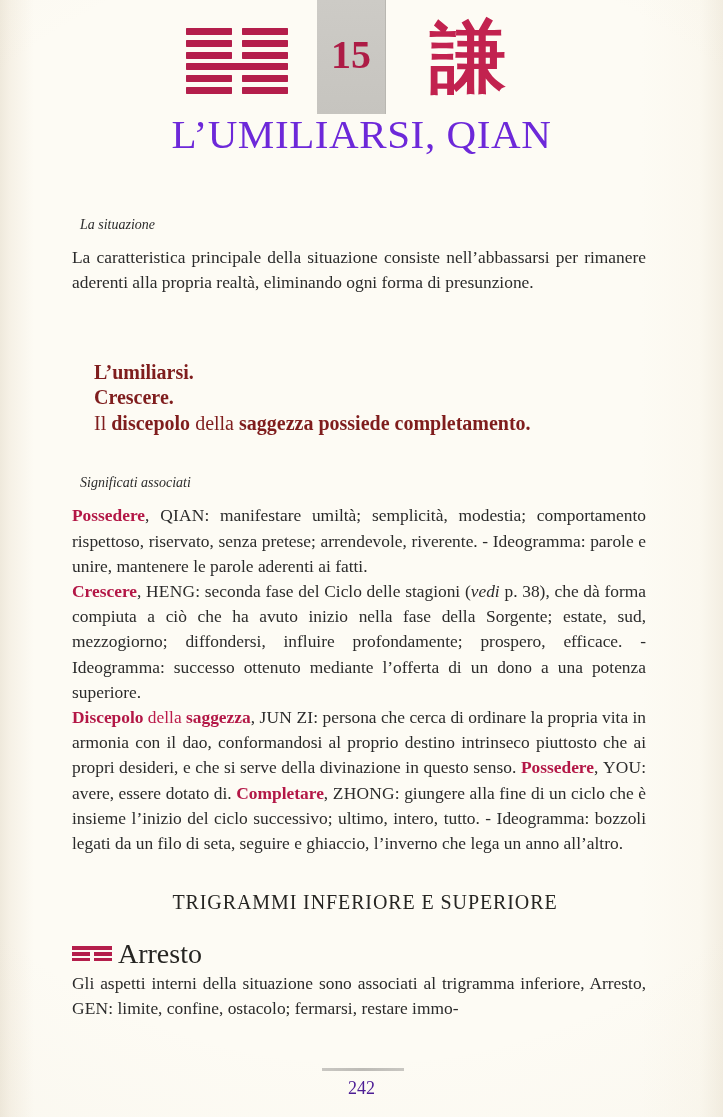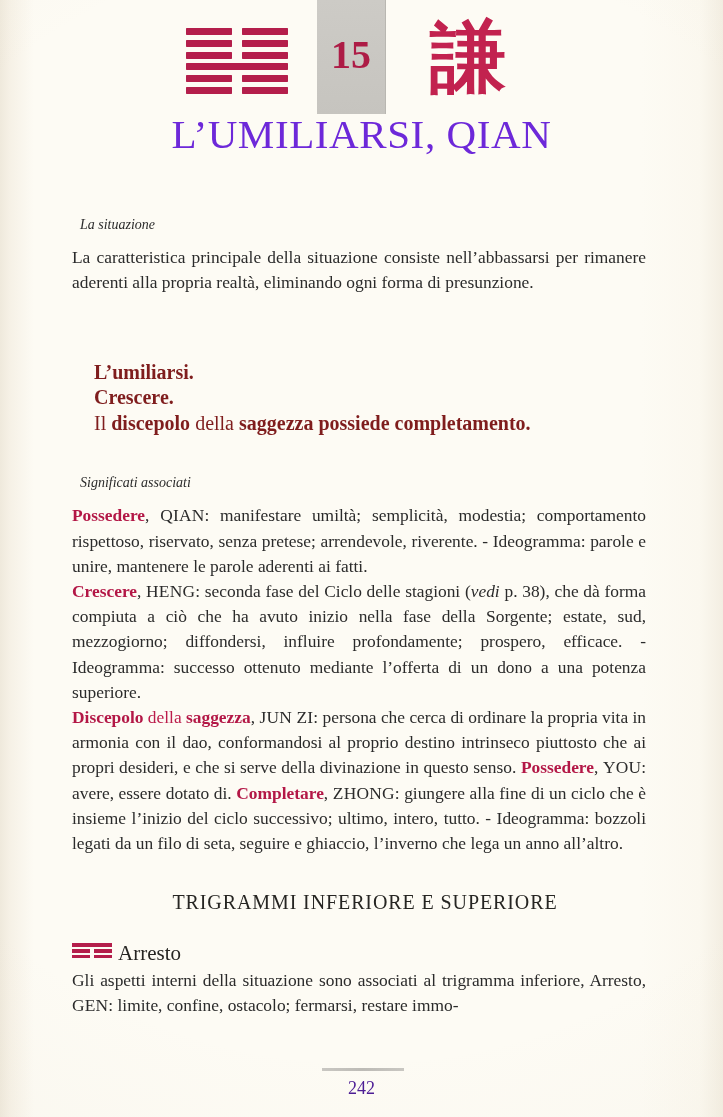--- a/index.html
+++ b/index.html
@@ -167,21 +167,21 @@
     height: 3.6px;
     margin-bottom: 2.2px;
     display: flex;
     justify-content: space-between;
   }
   .trigram .tline .seg { background: #b41e4b; height: 100%; }
   .trigram .tline.yang .seg { width: 100%; }
   .trigram .tline.yin .seg { width: 44%; }
 
   .trigram-name {
-    font-size: 21px;
+    font-size: 28px;
     color: #262522;
   }
 
   
   .footer-rule {
     position: absolute;
     left: 322px;
     top: 1068px;
     width: 82px;
     height: 3px;

